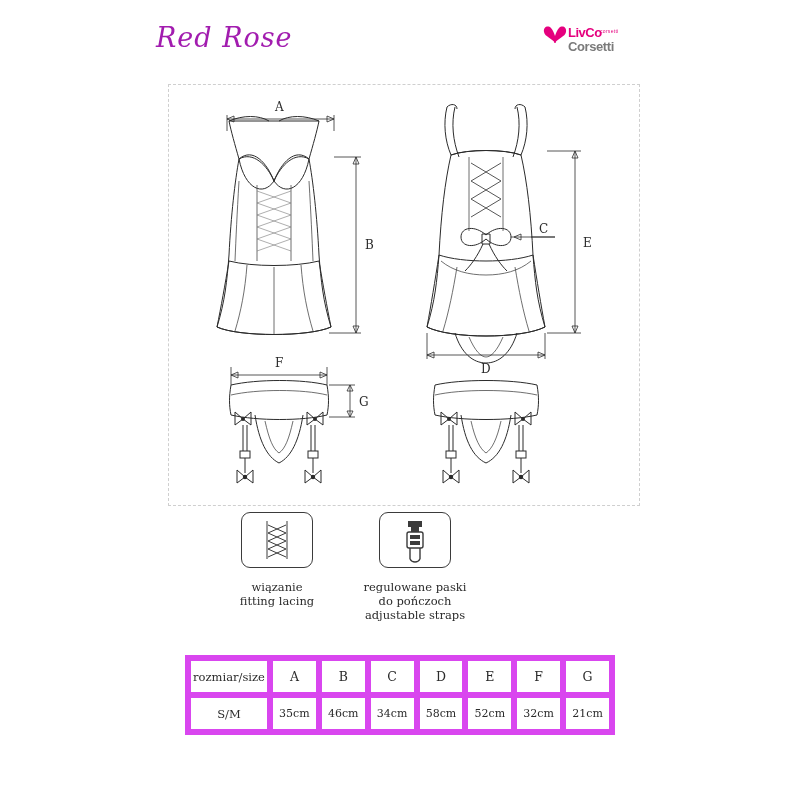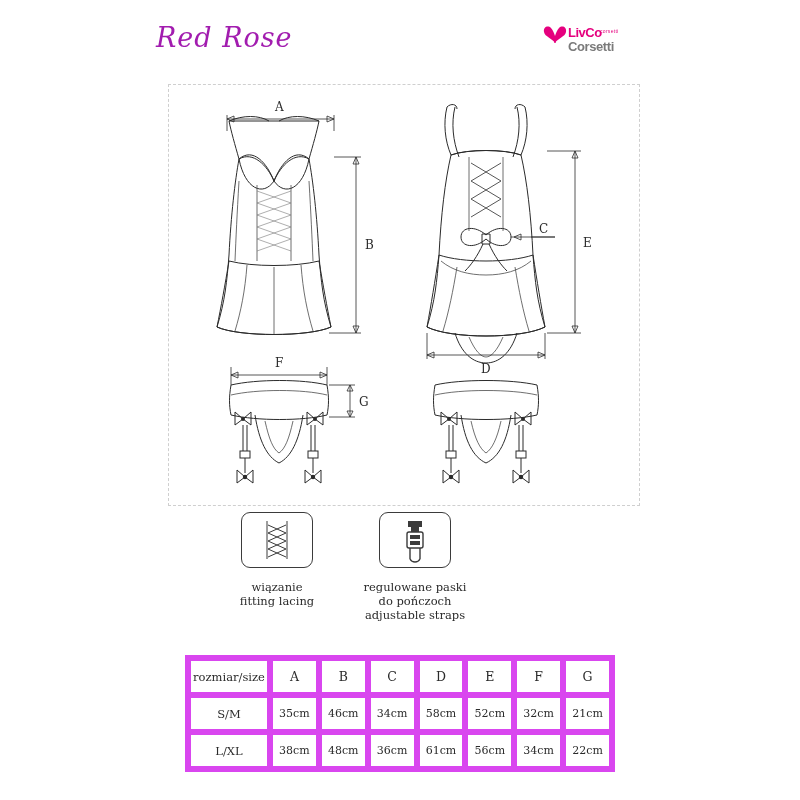--- a/index.html
+++ b/index.html
@@ -433,26 +433,16 @@
       <tr>
         <td class="label-col">S/M</td>
         <td class="dim">35cm</td>
         <td class="dim">46cm</td>
         <td class="dim">34cm</td>
         <td class="dim">58cm</td>
         <td class="dim">52cm</td>
         <td class="dim">32cm</td>
         <td class="dim">21cm</td>
       </tr>
-      <tr>
-        <td class="label-col">L/XL</td>
-        <td class="dim">38cm</td>
-        <td class="dim">48cm</td>
-        <td class="dim">36cm</td>
-        <td class="dim">61cm</td>
-        <td class="dim">56cm</td>
-        <td class="dim">34cm</td>
-        <td class="dim">22cm</td>
-      </tr>
     </tbody>
   </table>
 
 </div>
 
 </body></html>

